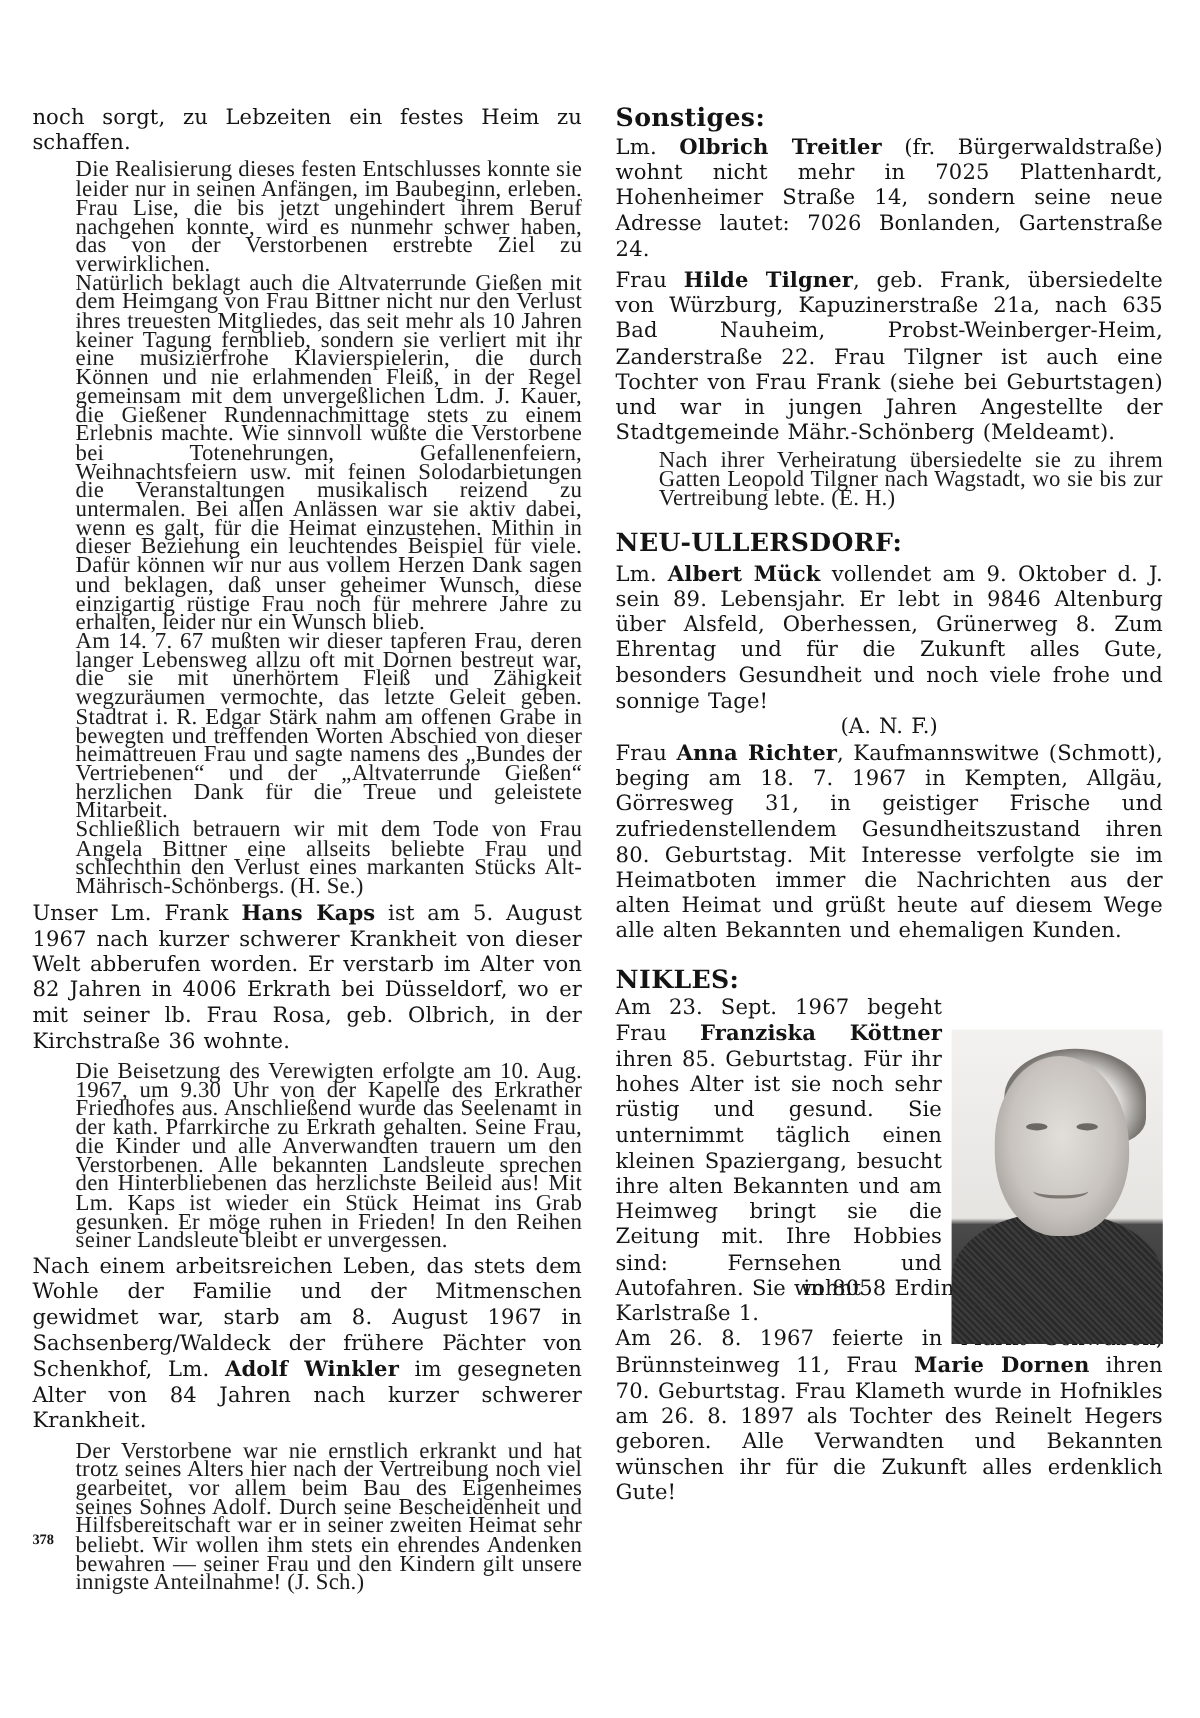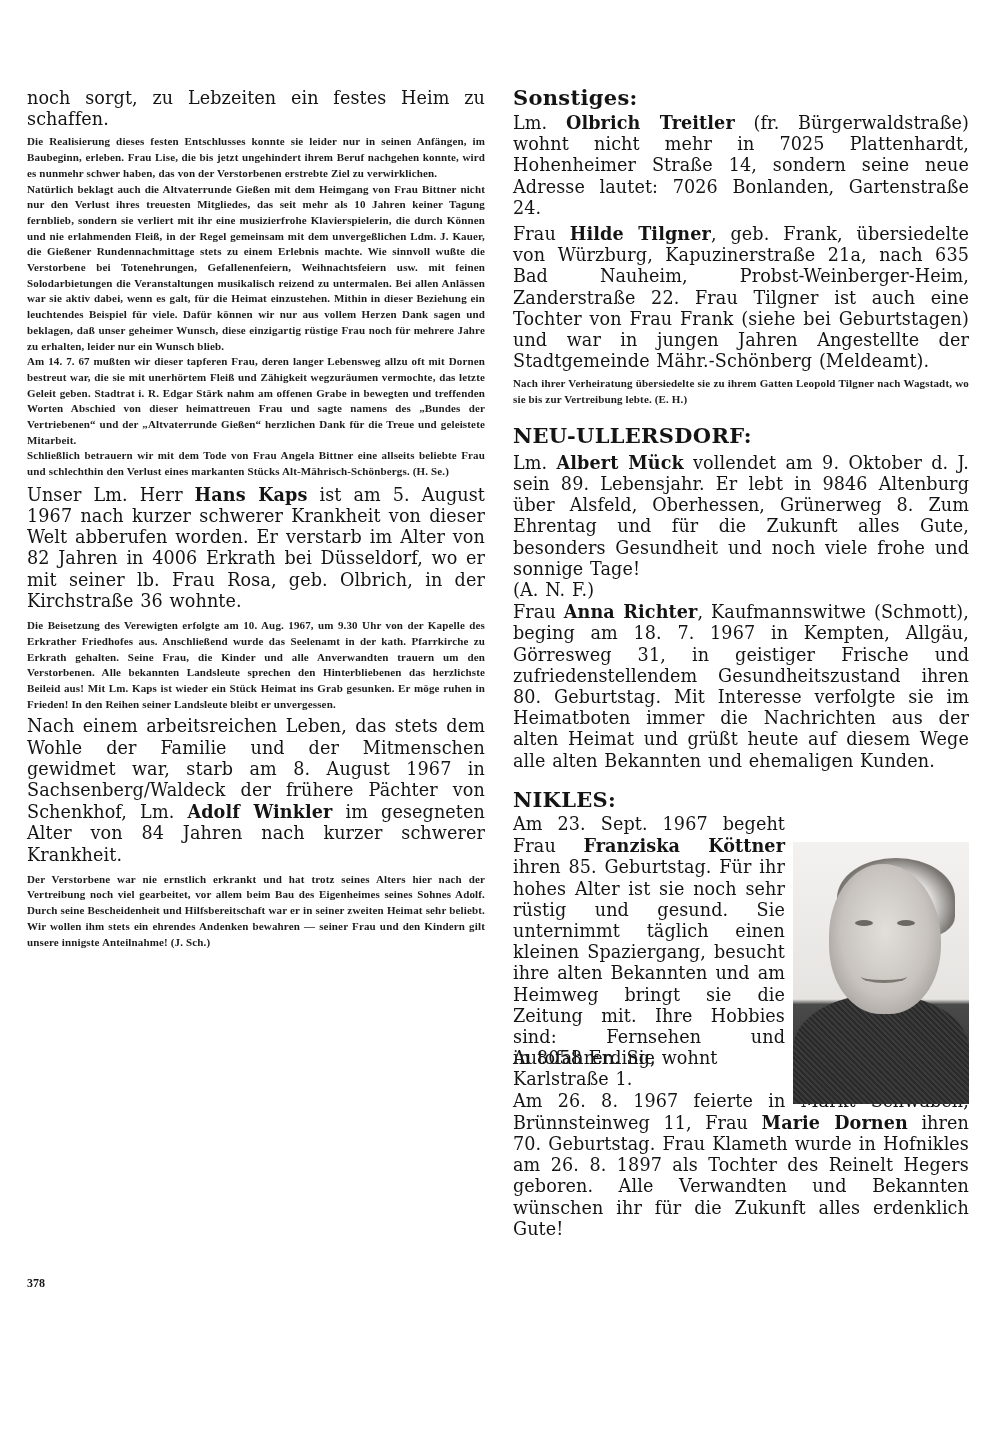--- a/index.html
+++ b/index.html
@@ -10,33 +10,34 @@
   }
   .col { position: absolute; top: 88px; }
   .col-left { left: 27px; width: 458px; }
   .col-right { left: 513px; width: 456px; }
   p { margin: 0; text-align: justify; hyphens: manual; }
   .lead {
     font-family: "DejaVu Serif", serif; font-size: 17.6px; line-height: 21.2px;
     letter-spacing: 0.1px; word-spacing: 1px;
   }
   .small {
-    font-family: "Liberation Serif", serif; font-weight: bold; font-size: 11px;
+    font-family: "Liberation Serif", serif; font-weight: normal; font-size: 19px;
     line-height: 15.7px; letter-spacing: 0.15px; transform-origin: left top;
     color: #1c1c1c;
+    margin-left: 36px;
   }
   .lead b { font-weight: bold; }
   h2 {
     margin: 0; font-family: "DejaVu Serif", serif; font-weight: bold;
     font-size: 21px; line-height: 20px; letter-spacing: 0.3px;
   }
   .gap4 { margin-top: 4px; }
   .gap6 { margin-top: 6px; }
   .gap16 { margin-top: 18px; }
-  .right-align { text-align: left; }
+  .right-align { text-align: center; }
   .nikles-wrap { position: relative; }
   .nikles-text { width: 272px; }
   .photo {
     position: absolute; right: 0px; top: 28px; width: 176px; height: 262px;
     background: radial-gradient(ellipse 38% 30% at 52% 40%, #d9d6d2 0%, #bdb9b4 55%, rgba(0,0,0,0) 72%),
                 radial-gradient(ellipse 70% 40% at 55% 88%, #2b2b2b 0%, #3a3a3a 60%, rgba(0,0,0,0) 75%),
                 linear-gradient(180deg, #f3f2f0 0%, #e6e4e1 60%, #4a4a4a 62%, #2e2e2e 100%);
     overflow: hidden;
   }
   .photo .face {
@@ -65,21 +66,21 @@
 </head>
 <body>
 
 <div class="col col-left">
   <p class="lead">noch sorgt, zu Lebzeiten ein festes Heim zu schaffen.</p>
   <p class="small gap4">Die Realisierung dieses festen Entschlusses konnte sie leider nur in seinen Anfängen, im Baubeginn, erleben. Frau Lise, die bis jetzt ungehindert ihrem Beruf nachgehen konnte, wird es nunmehr schwer haben, das von der Verstorbenen erstrebte Ziel zu verwirklichen.</p>
   <p class="small">Natürlich beklagt auch die Altvaterrunde Gießen mit dem Heimgang von Frau Bittner nicht nur den Verlust ihres treuesten Mitgliedes, das seit mehr als 10 Jahren keiner Tagung fernblieb, sondern sie verliert mit ihr eine musizierfrohe Klavierspielerin, die durch Können und nie erlahmenden Fleiß, in der Regel gemeinsam mit dem unvergeßlichen Ldm. J. Kauer, die Gießener Rundennachmittage stets zu einem Erlebnis machte. Wie sinnvoll wußte die Verstorbene bei Totenehrungen, Gefallenenfeiern, Weihnachtsfeiern usw. mit feinen Solodarbietungen die Veranstaltungen musikalisch reizend zu untermalen. Bei allen Anlässen war sie aktiv dabei, wenn es galt, für die Heimat einzustehen. Mithin in dieser Beziehung ein leuchtendes Beispiel für viele. Dafür können wir nur aus vollem Herzen Dank sagen und beklagen, daß unser geheimer Wunsch, diese einzigartig rüstige Frau noch für mehrere Jahre zu erhalten, leider nur ein Wunsch blieb.</p>
   <p class="small">Am 14. 7. 67 mußten wir dieser tapferen Frau, deren langer Lebensweg allzu oft mit Dornen bestreut war, die sie mit unerhörtem Fleiß und Zähigkeit wegzuräumen vermochte, das letzte Geleit geben. Stadtrat i. R. Edgar Stärk nahm am offenen Grabe in bewegten und treffenden Worten Abschied von dieser heimattreuen Frau und sagte namens des „Bundes der Vertriebenen“ und der „Altvaterrunde Gießen“ herzlichen Dank für die Treue und geleistete Mitarbeit.</p>
   <p class="small">Schließlich betrauern wir mit dem Tode von Frau Angela Bittner eine allseits beliebte Frau und schlechthin den Verlust eines markanten Stücks Alt-Mährisch-Schönbergs. (H. Se.)</p>
 
-  <p class="lead gap4"><span>Unser Lm. Herr </span><b>Hans Kaps</b><span> ist am 5. August 1967 nach kurzer schwerer Krankheit von dieser Welt abberufen worden. Er verstarb im Alter von 82 Jahren in 4006 Erkrath bei Düsseldorf, wo er mit seiner lb. Frau Rosa, geb. Olbrich, in der Kirchstraße 36 wohnte.</span></p>
+  <p class="lead gap4"><span>Unser Lm. Frank </span><b>Hans Kaps</b><span> ist am 5. August 1967 nach kurzer schwerer Krankheit von dieser Welt abberufen worden. Er verstarb im Alter von 82 Jahren in 4006 Erkrath bei Düsseldorf, wo er mit seiner lb. Frau Rosa, geb. Olbrich, in der Kirchstraße 36 wohnte.</span></p>
   <p class="small gap6">Die Beisetzung des Verewigten erfolgte am 10. Aug. 1967, um 9.30 Uhr von der Kapelle des Erkrather Friedhofes aus. Anschließend wurde das Seelenamt in der kath. Pfarrkirche zu Erkrath gehalten. Seine Frau, die Kinder und alle Anverwandten trauern um den Verstorbenen. Alle bekannten Landsleute sprechen den Hinterbliebenen das herzlichste Beileid aus! Mit Lm. Kaps ist wieder ein Stück Heimat ins Grab gesunken. Er möge ruhen in Frieden! In den Reihen seiner Landsleute bleibt er unvergessen.</p>
 
   <p class="lead gap4"><span>Nach einem arbeitsreichen Leben, das stets dem Wohle der Familie und der Mitmenschen gewidmet war, starb am 8. August 1967 in Sachsenberg/Waldeck der frühere Pächter von Schenkhof, Lm. </span><b>Adolf Winkler</b><span> im gesegneten Alter von 84 Jahren nach kurzer schwerer Krankheit.</span></p>
   <p class="small gap6">Der Verstorbene war nie ernstlich erkrankt und hat trotz seines Alters hier nach der Vertreibung noch viel gearbeitet, vor allem beim Bau des Eigenheimes seines Sohnes Adolf. Durch seine Bescheidenheit und Hilfsbereitschaft war er in seiner zweiten Heimat sehr beliebt. Wir wollen ihm stets ein ehrendes Andenken bewahren — seiner Frau und den Kindern gilt unsere innigste Anteilnahme! (J. Sch.)</p>
 </div>
 
 <div class="col col-right">
   <section>
     <h2>Sonstiges:</h2>
     <p class="lead gap4"><span>Lm. </span><b>Olbrich Treitler</b><span> (fr. Bürgerwaldstraße) wohnt nicht mehr in 7025 Plattenhardt, Hohenheimer Straße 14, sondern seine neue Adresse lautet: 7026 Bonlanden, Gartenstraße 24.</span></p>

